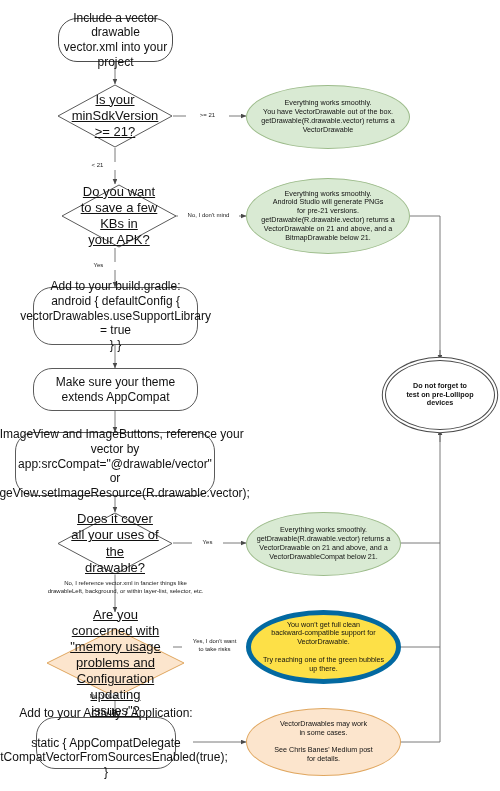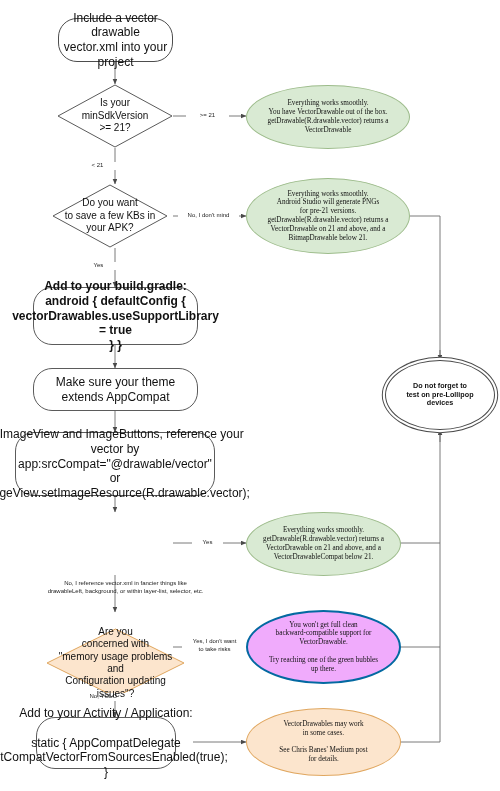--- a/index.html
+++ b/index.html
@@ -47,38 +47,38 @@
   }
   .diamond-shape{
     position:absolute;
     left:0; top:0;
     width:100%; height:100%;
   }
   .diamond-label{
     position:relative;
     z-index:2;
     text-align:center;
-    font-size:10px;
+    font-size:13px;
     line-height:1.24;
     white-space:pre-line;
     color:#111111;
     padding:0 6px;
+    text-decoration:underline;
   }
   .ellipse{
     border-radius:50%;
     font-size:7.2px;
-    font-family:Liberation Serif, serif;
   }
   .ellipse.green{
     background:#d9ead3;
     border:1px solid #9cbb8a;
   }
   .ellipse.pink{
-    background:#f0abfc;
-    border:2px solid #0369a1;
+    background:#fde047;
+    border:5px solid #0369a1;
   }
   .ellipse.orange{
     background:#fce5cd;
     border:1px solid #e0a760;
   }
   .terminal{
     border-radius:50%;
     background:#ffffff;
     border:1px solid #4a4a4a;
     font-size:7.2px;
@@ -163,58 +163,66 @@
   <div class="edge-label" style="left:186px; top:112px; width:40px;">&gt;= 21</div>
   <div class="edge-label" style="left:90px; top:162px; width:30px; text-align:left;">&lt; 21</div>
 
   <div class="node ellipse green" style="left:246px; top:85px; width:164px; height:64px;">
     <span>Everything works smoothly.
 You have VectorDrawable out of the box.
 getDrawable(R.drawable.vector) returns a
 VectorDrawable</span>
   </div>
 
-  <div class="diamond-wrap" style="left:52px; top:184px; width:116px; height:64px;">
+  <div class="diamond-wrap" style="left:61px; top:184px; width:116px; height:64px;">
     <svg class="diamond-shape" viewBox="0 0 116 64" preserveAspectRatio="none">
       <polygon points="58,1 115,32 58,63 1,32" fill="#ffffff" stroke="#5b5b5b" stroke-width="1"></polygon>
     </svg>
     <div class="diamond-label">Do you want
 to save a few KBs in
 your APK?</div>
   </div>
   <div class="edge-label" style="left:178px; top:212px; width:58px;">No, I don't mind</div>
   <div class="edge-label" style="left:92px; top:262px; width:24px; text-align:left;">Yes</div>
 
   <div class="node ellipse green" style="left:246px; top:178px; width:164px; height:76px;">
     <span>Everything works smoothly.
 Android Studio will generate PNGs
 for pre-21 versions.
 getDrawable(R.drawable.vector) returns a
 VectorDrawable on 21 and above, and a
 BitmapDrawable below 21.</span>
   </div>
 
-  <div class="node rounded" style="left:33px; top:287px; width:165px; height:58px;font-weight:bold;">
+  <div class="node rounded" style="left:33px; top:287px; width:165px; height:58px;">
     <span>Add to your build.gradle:
 android { defaultConfig {
 vectorDrawables.useSupportLibrary = true
 } }</span>
   </div>
 
   <div class="node rounded" style="left:15px; top:432px; width:200px; height:64px;">
     <span>In ImageView and ImageButtons, reference your vector by
 app:srcCompat="@drawable/vector"
 or
 imageView.setImageResource(R.drawable.vector);</span>
   </div>
 
   <div class="node rounded" style="left:33px; top:368px; width:165px; height:43px;">
     <span>Make sure your theme extends AppCompat</span>
   </div>
 
+  <div class="diamond-wrap" style="left:57px; top:512px; width:116px; height:63px;">
+    <svg class="diamond-shape" viewBox="0 0 116 63" preserveAspectRatio="none">
+      <polygon points="58,1 115,31.5 58,62 1,31.5" fill="#ffffff" stroke="#5b5b5b" stroke-width="1"></polygon>
+    </svg>
+    <div class="diamond-label">Does it cover
+all your uses of the
+drawable?</div>
+  </div>
   <div class="edge-label" style="left:192px; top:539px; width:28px;">Yes</div>
   <div class="edge-label plain" style="left:16px; top:580px; width:216px; text-align:center;">No, I reference vector.xml in fancier things like
 drawableLeft, background, or within layer-list, selector, etc.</div>
 
   <div class="node ellipse green" style="left:246px; top:512px; width:155px; height:64px;">
     <span>Everything works smoothly.
 getDrawable(R.drawable.vector) returns a
 VectorDrawable on 21 and above, and a
 VectorDrawableCompat below 21.</span>
   </div>

